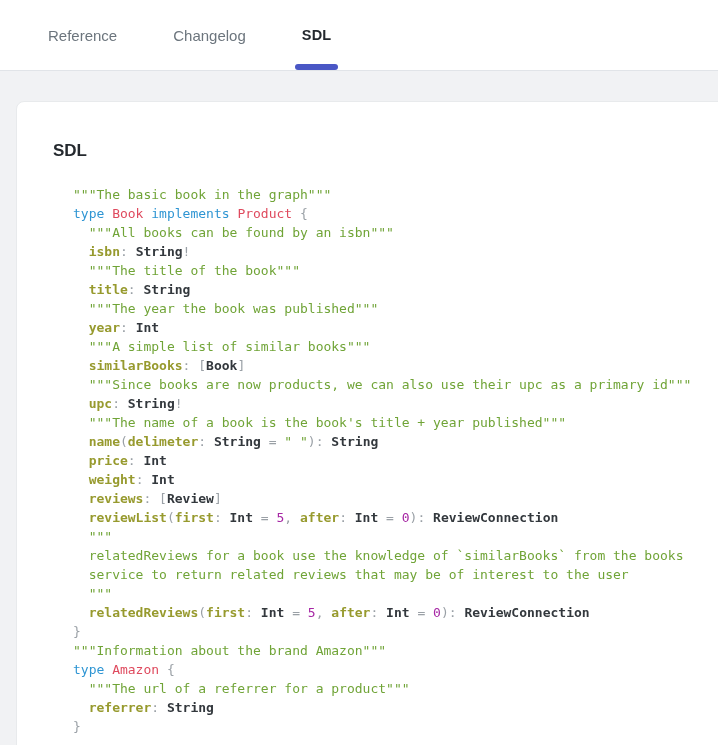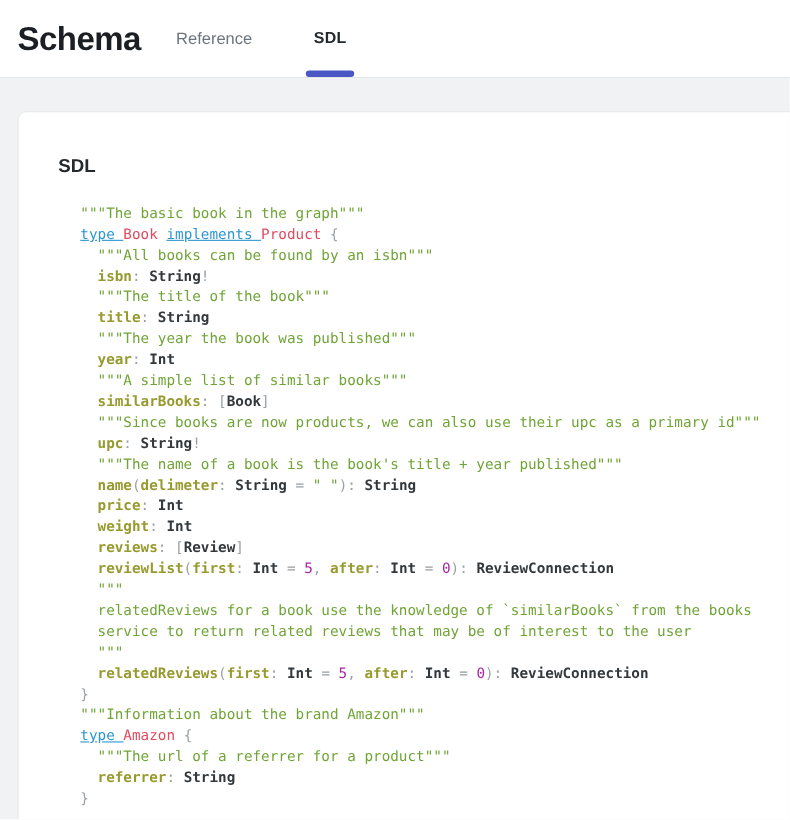--- a/index.html
+++ b/index.html
@@ -81,36 +81,38 @@
   .sdl-code {
     margin: 23px 0 0 20px;
     font-family: "DejaVu Sans Mono", monospace;
     font-size: 13px;
     line-height: 19px;
     white-space: pre;
     color: #33383d;
   }
   .code-line { height: 19px; }
   .tok-doc { color: var(--c-doc); }
-  .tok-kw  { color: var(--c-kw); text-decoration: underline; }
+  .tok-kw  { color: var(--c-kw); }
   .tok-tn  { color: var(--c-tn); }
   .tok-fld { color: var(--c-fld); font-weight: bold; }
   .tok-typ { color: var(--c-typ); font-weight: bold; }
   .tok-pun { color: var(--c-pun); }
   .tok-num { color: var(--c-num); }
   .tok-str { color: var(--c-str); }
 </style>
 </head>
 <body>
 
 <div class="header">
-  <div class="page-title">Schema</div>
   <div class="tabs">
     <div class="tab">
       <span>Reference</span>
+    </div>
+    <div class="tab">
+      <span>Changelog</span>
     </div>
     <div class="tab active">
       <span>SDL</span>
       <span class="tab-underline"></span>
     </div>
   </div>
 </div>
 
 <div class="main">
   <div class="card">

